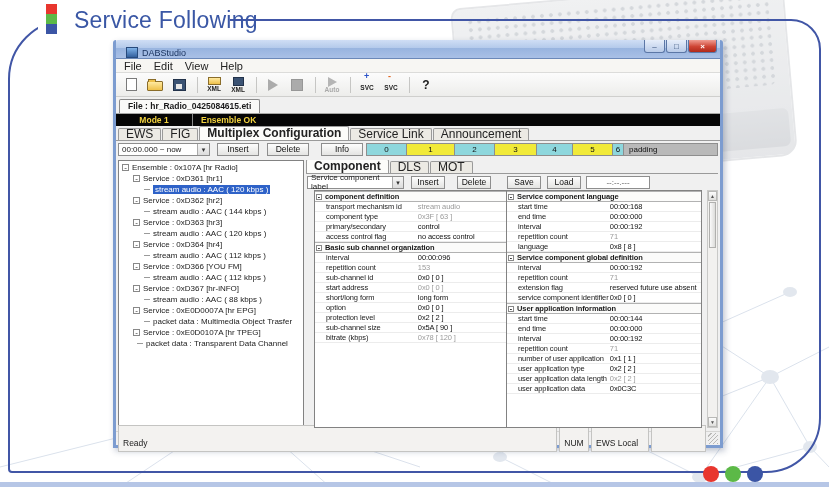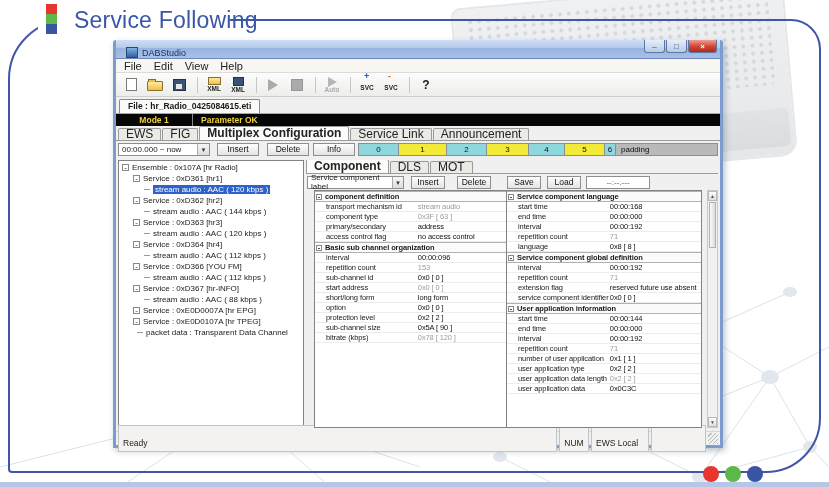--- a/index.html
+++ b/index.html
@@ -272,40 +272,40 @@
         </button>
       </div>
 
     <div class="filetab-row">
       <span class="filetab">File : hr_Radio_0425084615.eti</span>
     </div>
 
     <div class="banner">
       <span class="mode" style="color: rgb(242, 210, 62);">Mode 1</span>
       <span class="vsep"></span>
-      <span class="status" style="color: rgb(242, 210, 62);">Parameter OK</span>
+      <span class="status" style="color: rgb(242, 210, 62);">Ensemble OK</span>
     </div>
 
     <div class="maintabs" id="maintabs">
         <span class="tab">EWS</span>
         <span class="tab">FIG</span>
         <span class="tab active">Multiplex Configuration</span>
         <span class="tab">Service Link</span>
         <span class="tab">Announcement</span>
       </div>
 
     <div class="timeline">
       <div class="combo tl-combo">
         <span>00:00.000 ~ now</span>
         <span class="arrow">▾</span>
       </div>
       <span id="tl-buttons" style="display:flex;">
           <button class="btn tl-btn" style="margin-left: 7px;">Insert</button>
           <button class="btn tl-btn" style="margin-left: 8px;">Delete</button>
-          <button class="btn tl-btn" style="margin-left: 4px;">Info</button>
+          <button class="btn tl-btn" style="margin-left: 12px;">Info</button>
         </span>
       <div class="segments" id="segments">
           <span class="seg" style="width: 40px; background: rgb(142, 215, 221);">0</span>
           <span class="seg" style="width: 48px; background: rgb(241, 234, 57);">1</span>
           <span class="seg" style="width: 40px; background: rgb(142, 215, 221);">2</span>
           <span class="seg" style="width: 42px; background: rgb(241, 234, 57);">3</span>
           <span class="seg" style="width: 36px; background: rgb(142, 215, 221);">4</span>
           <span class="seg" style="width: 40px; background: rgb(241, 234, 57);">5</span>
           <span class="seg" style="width: 11px; background: rgb(142, 215, 221);">6</span>
           <span class="seg-padding">padding</span>
@@ -363,20 +363,24 @@
             <span class="tlabel">Service : 0xD367 [hr-iNFO]</span>
           </div>
           <div class="trow" style="padding-left: 25px;">
             <span class="leafdash"></span>
             <span class="tlabel">stream audio : AAC ( 88 kbps )</span>
           </div>
           <div class="trow" style="padding-left: 14px;">
             <span class="exp">-</span>
             <span class="tlabel">Service : 0xE0D0007A [hr EPG]</span>
           </div>
+          <div class="trow" style="padding-left: 25px;">
+            <span class="leafdash"></span>
+            <span class="tlabel">packet data : Multimedia Object Trasfer</span>
+          </div>
           <div class="trow" style="padding-left: 14px;">
             <span class="exp">-</span>
             <span class="tlabel">Service : 0xE0D0107A [hr TPEG]</span>
           </div>
           <div class="trow" style="padding-left: 18px;">
             <span class="leafdash"></span>
             <span class="tlabel">packet data : Transparent Data Channel</span>
           </div>
         </div>
 
@@ -412,21 +416,21 @@
               <div class="grow">
                 <span class="gname">transport mechanism id</span>
                 <span class="gval muted">stream audio</span>
               </div>
               <div class="grow">
                 <span class="gname">component type</span>
                 <span class="gval muted">0x3F [ 63 ]</span>
               </div>
               <div class="grow">
                 <span class="gname">primary/secondary</span>
-                <span class="gval">address</span>
+                <span class="gval">control</span>
               </div>
               <div class="grow">
                 <span class="gname">access control flag</span>
                 <span class="gval">no access control</span>
               </div>
               <div class="grow ghead">
                 <span class="gexp">-</span>
                 <span class="ghlabel">Basic sub channel organization</span>
               </div>
               <div class="grow">

